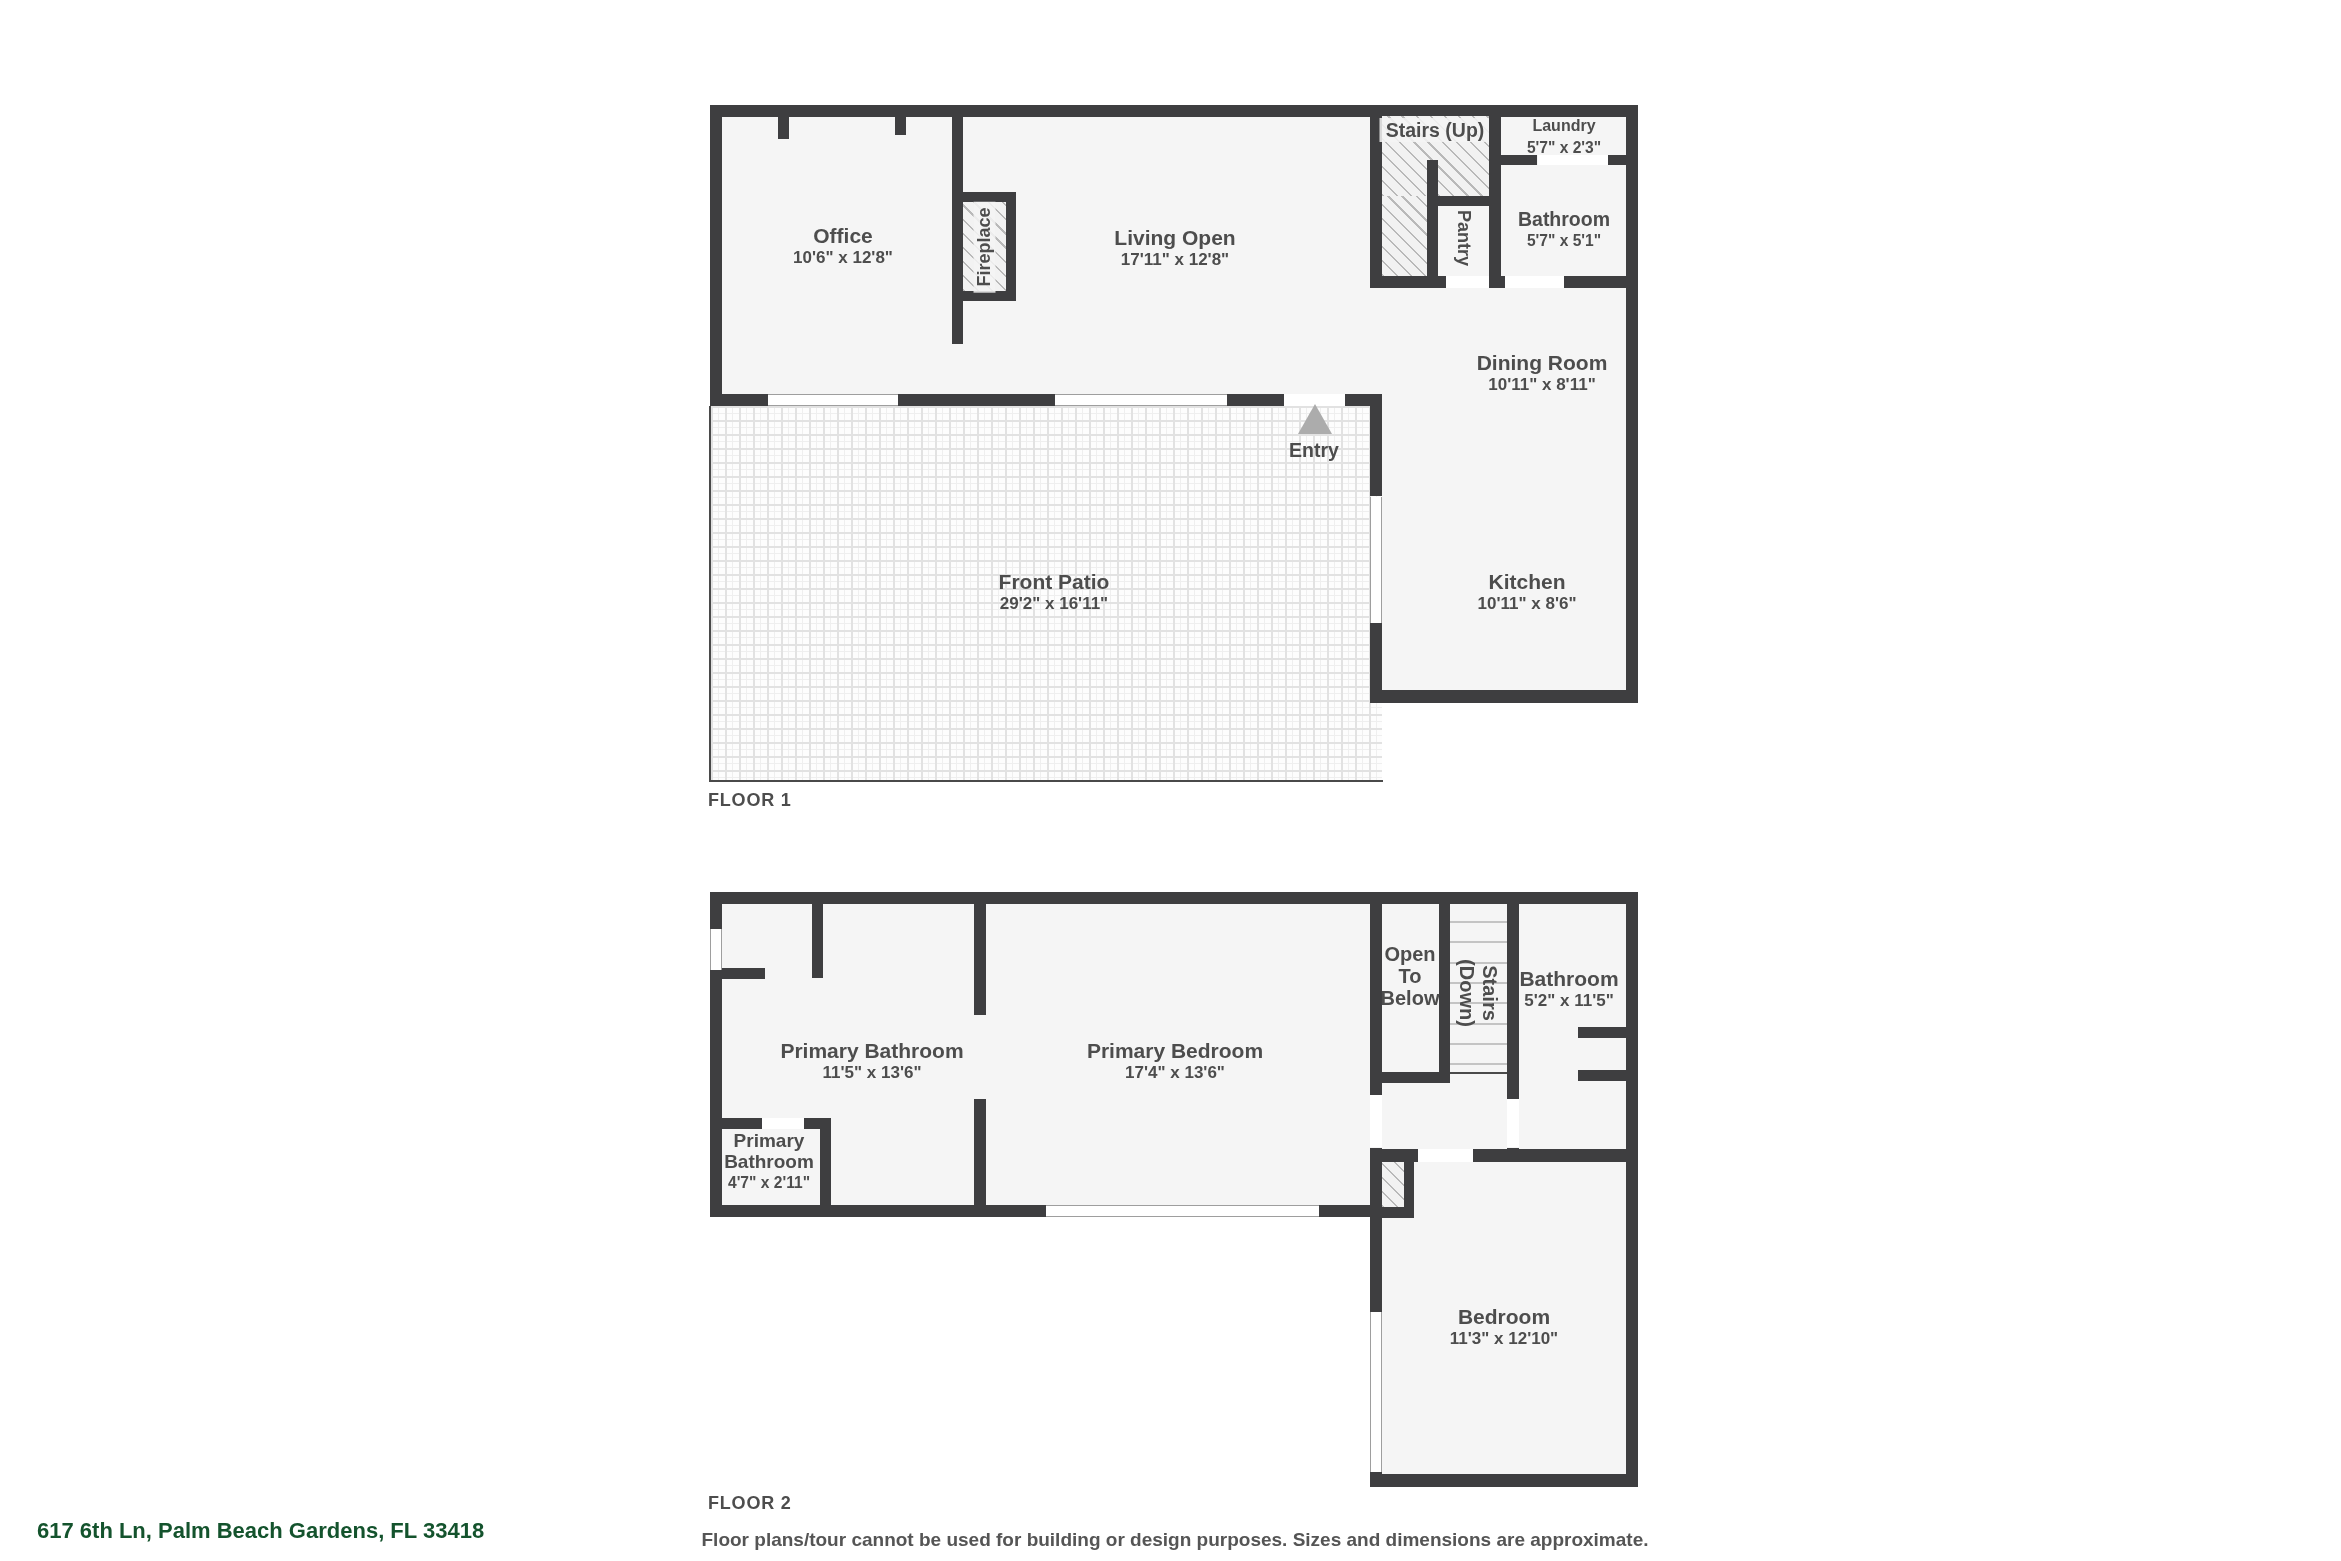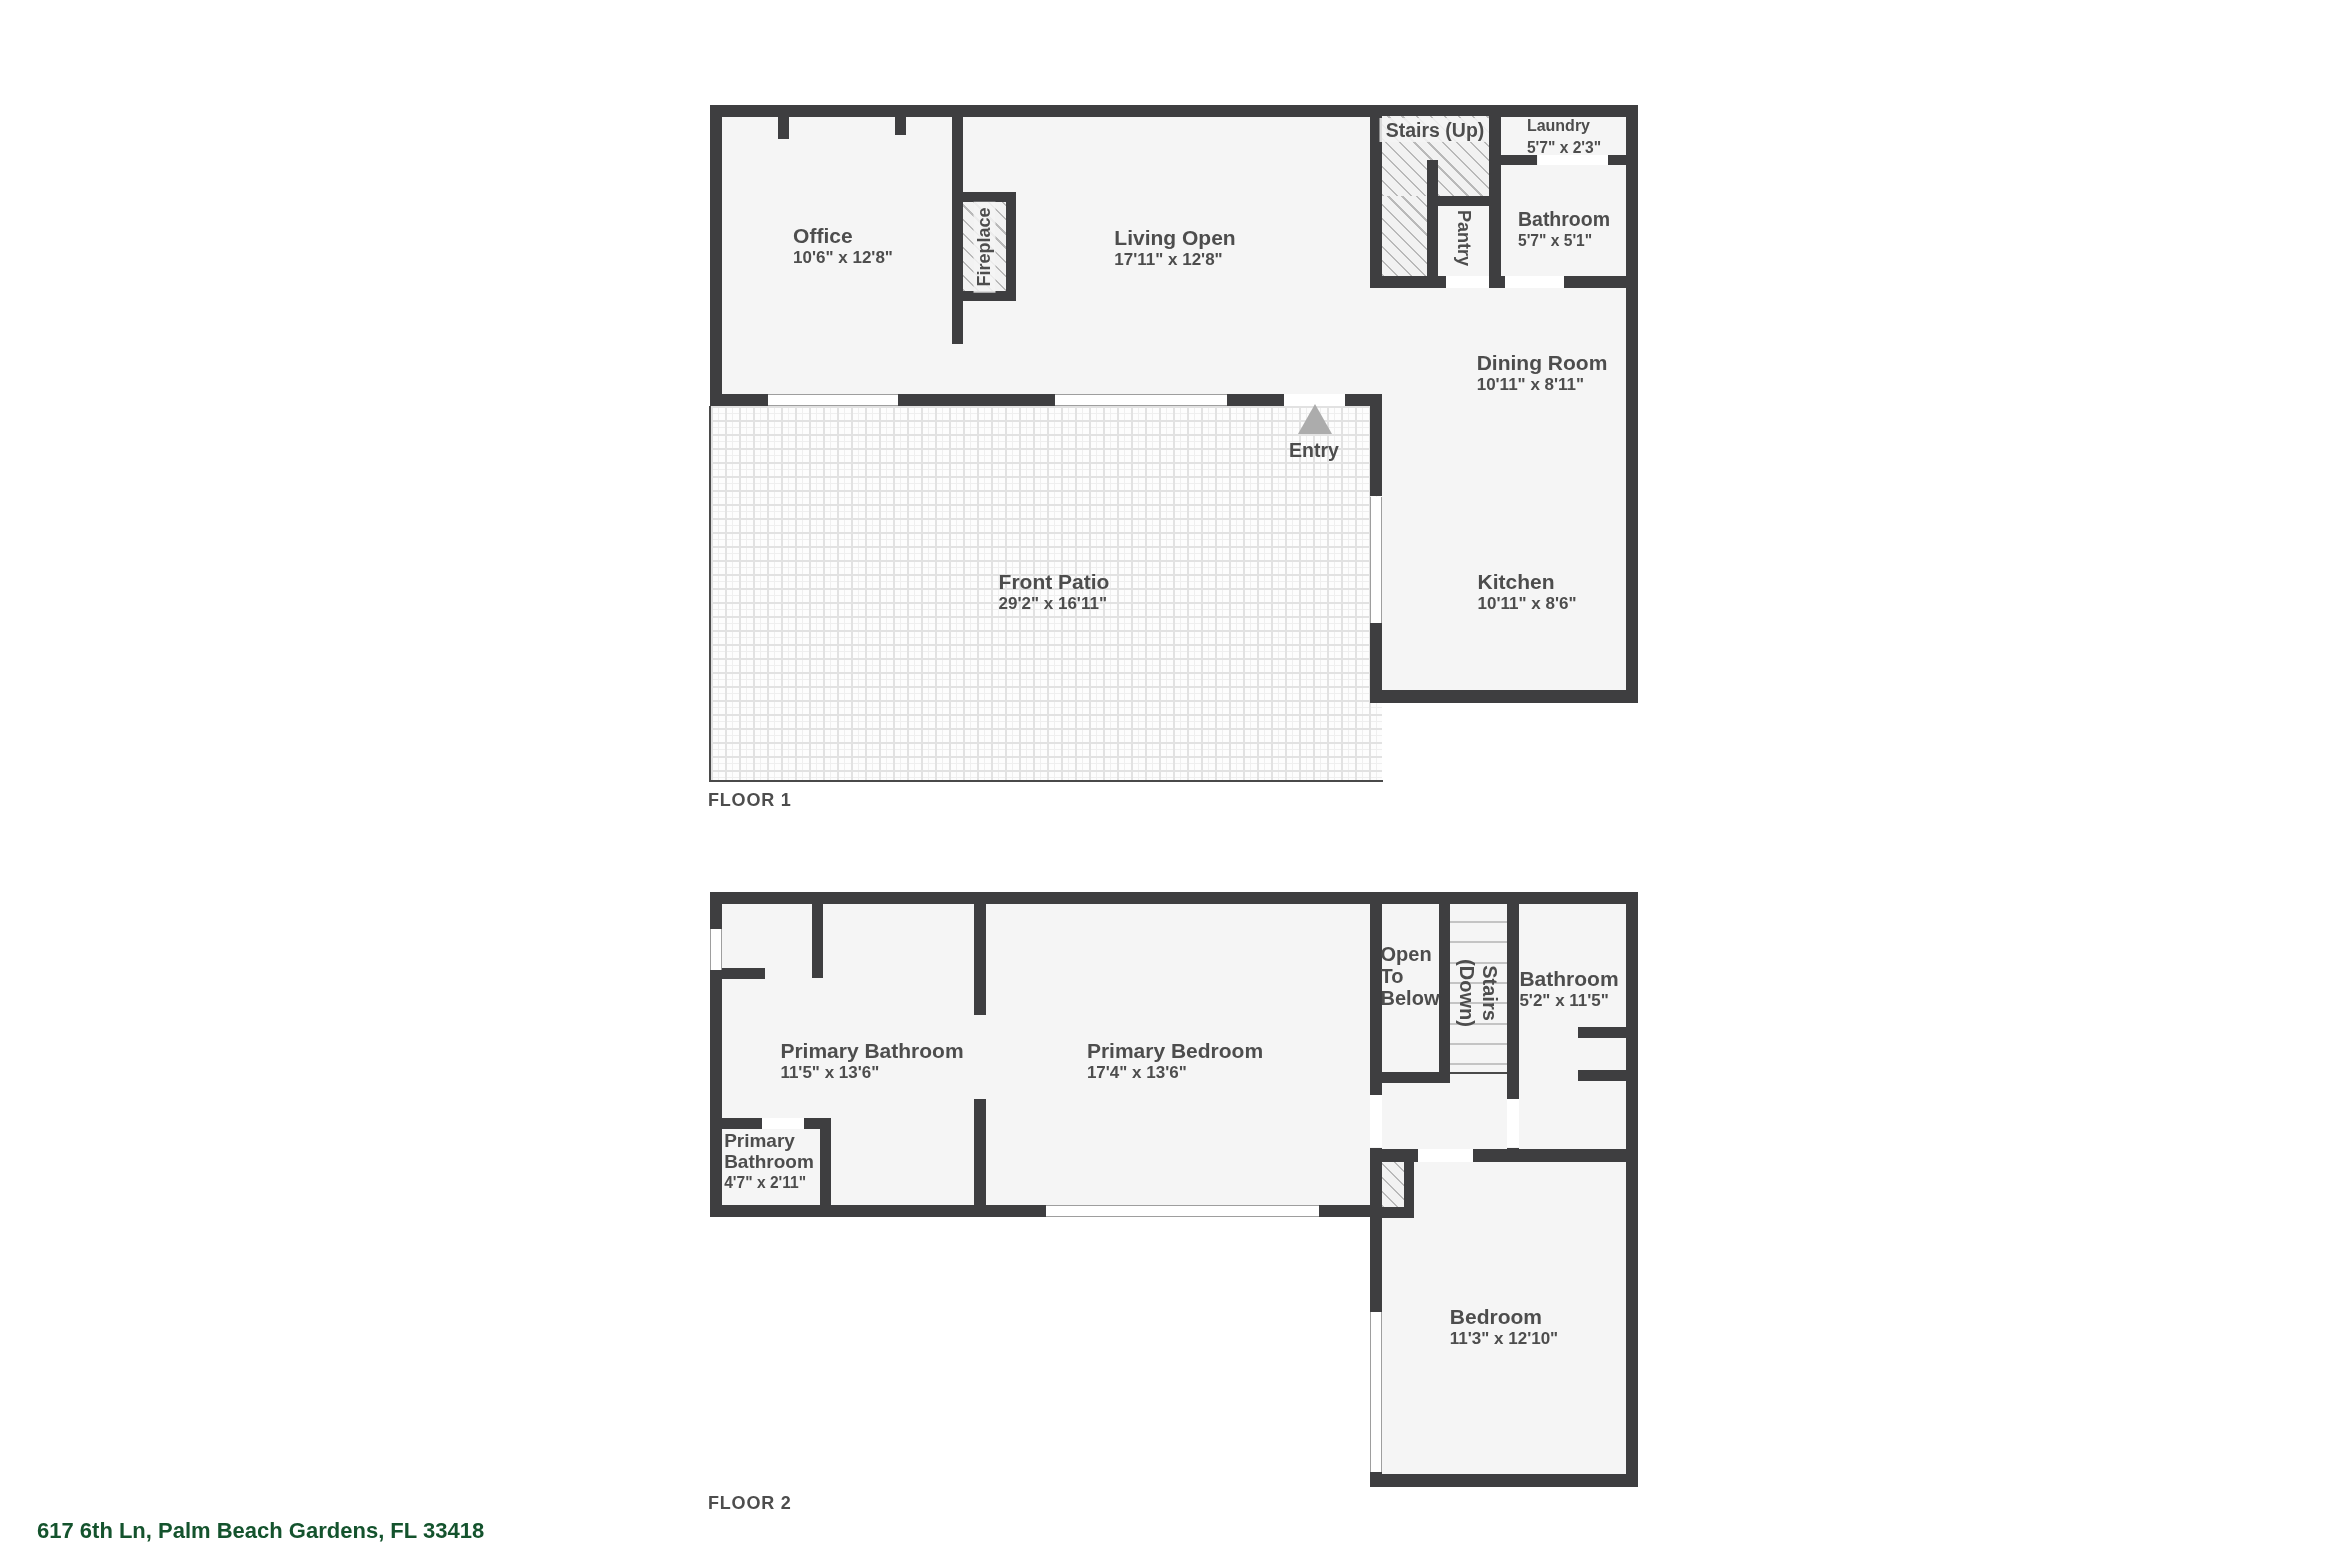--- a/index.html
+++ b/index.html
@@ -14,21 +14,21 @@
      background-image:repeating-linear-gradient(45deg,#b9b9b9 0 1.6px,transparent 1.6px 10px);}
   .patio{position:absolute;background-color:#fdfdfd;
      background-image:
        linear-gradient(#e2e2e2 1.6px,transparent 1.6px),
        linear-gradient(90deg,#e2e2e2 1.6px,transparent 1.6px),
        linear-gradient(#efefef 0.8px,transparent 0.8px),
        linear-gradient(90deg,#efefef 0.8px,transparent 0.8px);
      background-size:14px 14px,14px 14px,7px 7px,7px 7px;}
   .edge{position:absolute;background:#4a4a4a;}
   .tread{position:absolute;background:#c4c4c4;}
-  .lbl{position:absolute;transform:translate(-50%,-50%);text-align:left;white-space:nowrap;line-height:22px;}
+  .lbl{position:absolute;transform:translate(-50%,-50%);text-align:center;white-space:nowrap;line-height:22px;}
   .nm{font-size:21px;}
   .dm{font-size:17px;}
   .sm{font-size:19px;line-height:21px;}
   .smd{font-size:15.6px;}
   .vlabel{position:absolute;transform:translate(-50%,-50%) rotate(90deg);font-size:18px;
           text-align:center;white-space:nowrap;line-height:23.4px;}
   .vlabel-ccw{position:absolute;transform:translate(-50%,-50%) rotate(-90deg);font-size:18px;white-space:nowrap;}
   .halo{background:rgba(245,245,245,0.85);padding:0.8px 6.2px;}
   .floor-title{position:absolute;font-size:18px;letter-spacing:0.8px;color:#4d4d4d;}
   .tri{position:absolute;width:0;height:0;border-left:17px solid transparent;border-right:17px solid transparent;
@@ -218,15 +218,16 @@
     </div>
     <div class="lbl" style="left:1504px;top:1328px;">
       <div class="nm">Bedroom</div>
       <div class="dm">11'3" x 12'10"</div>
     </div>
 
     <div class="floor-title" style="left:708px;top:1493px;">FLOOR 2</div>
   </div>
 
   <div class="addr">617 6th Ln, Palm Beach Gardens, FL 33418</div>
+  <div class="disc">Floor plans/tour cannot be used for building or design purposes. Sizes and dimensions are approximate.</div>
 
 </div>
 
 
 </body></html>

